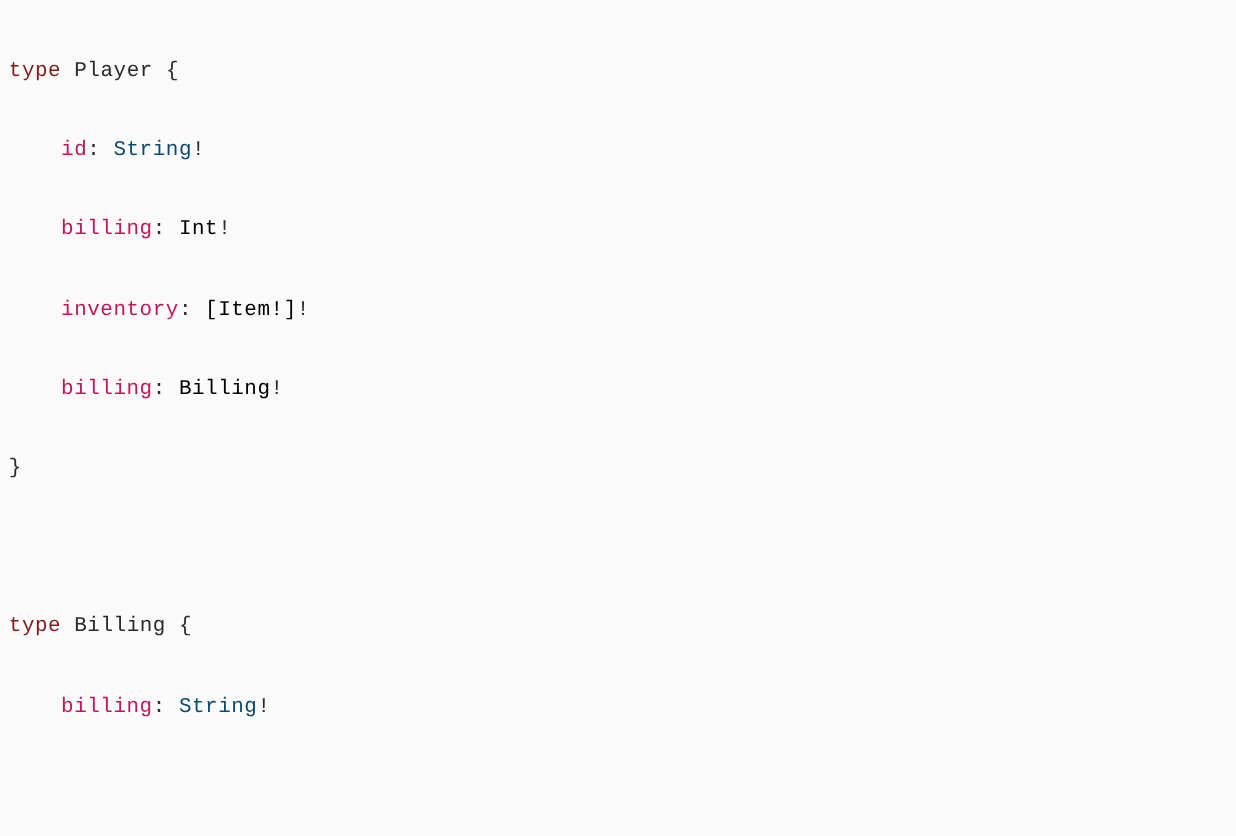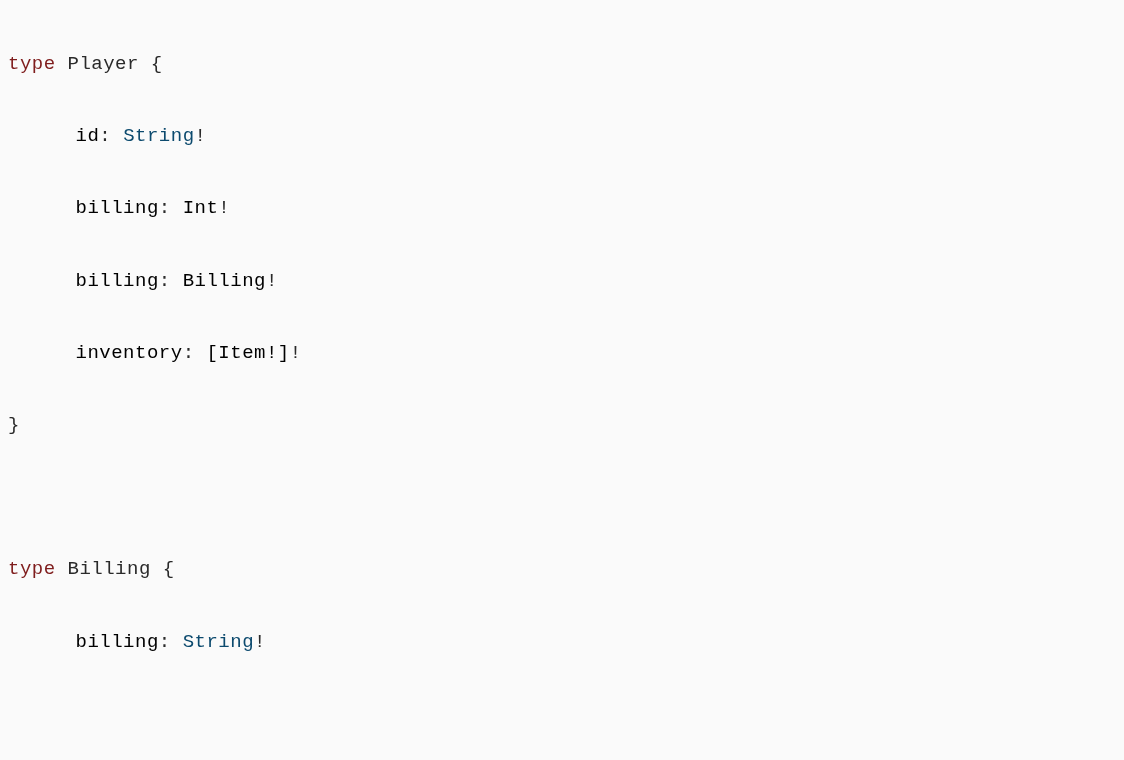--- a/index.html
+++ b/index.html
@@ -19,22 +19,21 @@
     .code-block {
       white-space: pre;
     }
     .keyword {
       color: #7f1d1d;
     }
     .type-name {
       color: #2a2a2a;
     }
     .field-name {
-      color: #000000;
-      margin-left: 20px;
+      color: #be185d;
     }
     .string-type {
       color: #0c4a6e;
     }
     .scalar-type {
       color: #000000;
     }
     .punct {
       color: #2a2a2a;
     }
@@ -43,22 +42,22 @@
       width: 2.5em;
     }
   </style>
 </head>
 <body>
 
 <div class="code-block">
 <div><span class="keyword">type</span> <span class="type-name">Player</span> <span class="punct">{</span></div>
 <div><span class="indent"></span><span class="field-name">id</span><span class="punct">:</span> <span class="string-type">String</span><span class="punct">!</span></div>
 <div><span class="indent"></span><span class="field-name">billing</span><span class="punct">:</span> <span class="scalar-type">Int</span><span class="punct">!</span></div>
+<div><span class="indent"></span><span class="field-name">inventory</span><span class="punct">:</span> <span class="scalar-type">[Item!]</span><span class="punct">!</span></div>
 <div><span class="indent"></span><span class="field-name">billing</span><span class="punct">:</span> <span class="scalar-type">Billing</span><span class="punct">!</span></div>
-<div><span class="indent"></span><span class="field-name">inventory</span><span class="punct">:</span> <span class="scalar-type">[Item!]</span><span class="punct">!</span></div>
 <div><span class="punct">}</span></div>
 <div>&nbsp;</div>
 <div><span class="keyword">type</span> <span class="type-name">Billing</span> <span class="punct">{</span></div>
 <div><span class="indent"></span><span class="field-name">billing</span><span class="punct">:</span> <span class="string-type">String</span><span class="punct">!</span></div>
 
 
 
 
 
 

